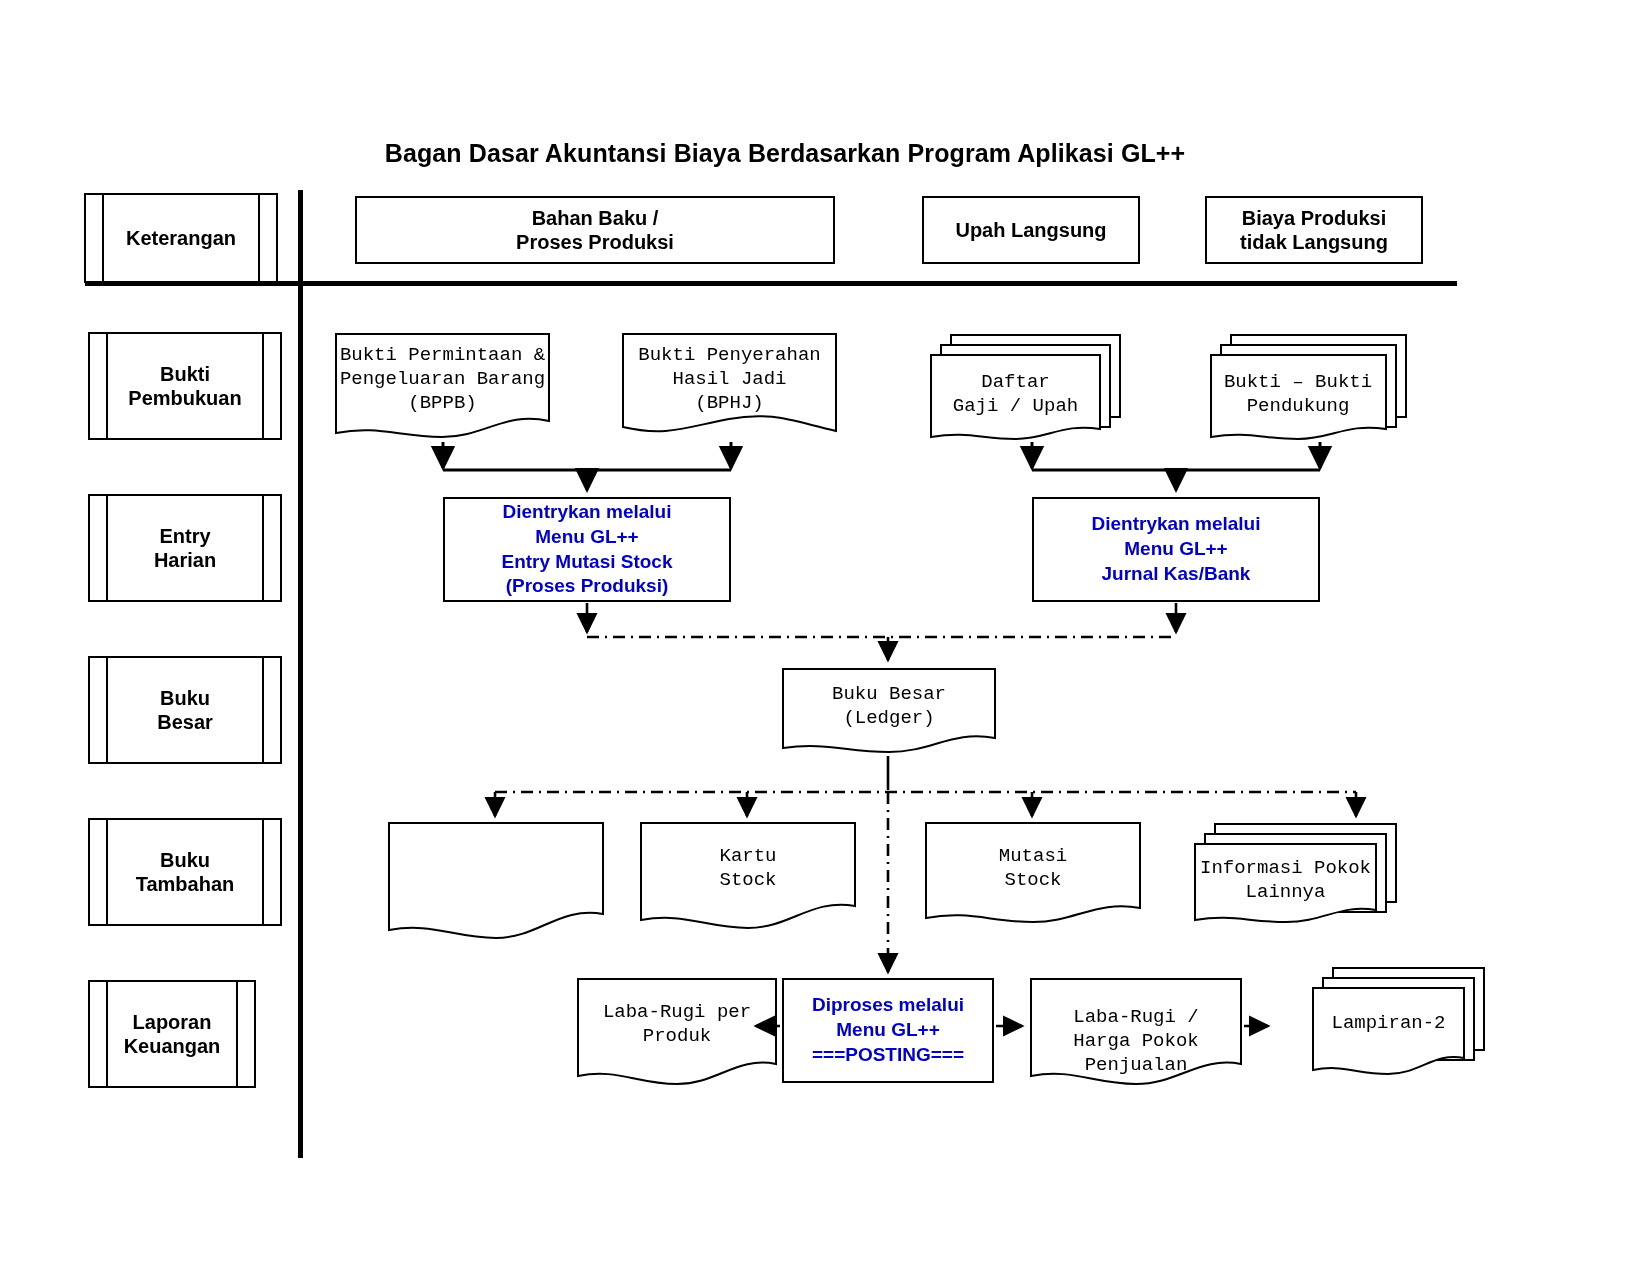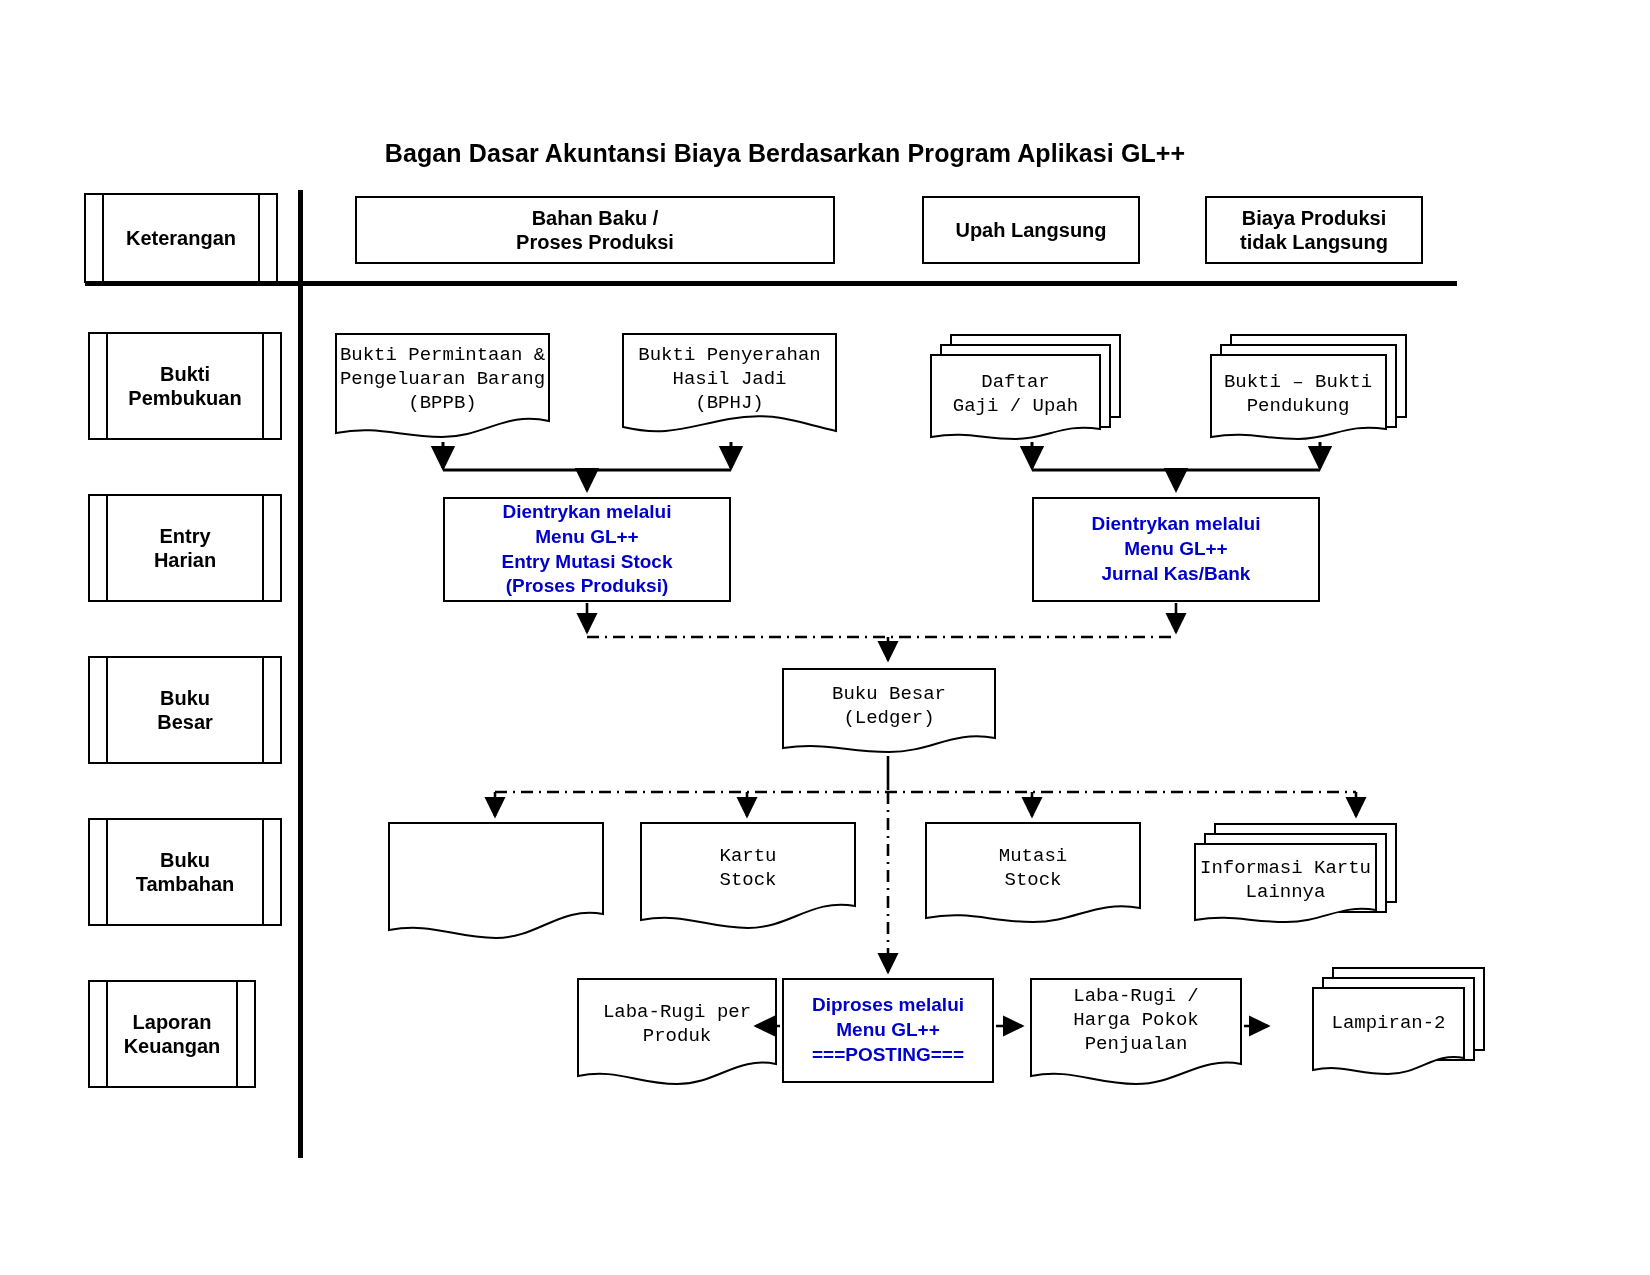--- a/index.html
+++ b/index.html
@@ -200,21 +200,21 @@
     </div>
   </div>
 
   <div class="doc" style="left:1194px;top:818px;width:222px;height:112px;">
     <svg width="222" height="112" viewBox="0 0 222 112">
       <path d="M21,6 H202 V84 H21 Z" fill="#fff" stroke="#000" stroke-width="2"></path>
       <path d="M11,16 H192 V94 H11 Z" fill="#fff" stroke="#000" stroke-width="2"></path>
       <path d="M1,26 H182 V92 C146,86 130,104 92,104 C54,104 38,96 1,102 Z" fill="#fff" stroke="#000" stroke-width="2"></path>
     </svg>
     <div class="dtx" style="top:38px;height:50px;left:1px;right:40px;">
-      <span><span>Informasi Kartu</span><br><span>Lainnya</span></span>
+      <span><span>Informasi Pokok</span><br><span>Lainnya</span></span>
     </div>
   </div>
 
   <div class="doc" style="left:547px;top:978px;width:200px;height:110px;margin-left:30px;">
     <svg width="200" height="110" viewBox="0 0 200 110">
       <path d="M1,1 H199 V86 C160,78 140,106 100,106 C60,106 40,90 1,98 Z" fill="#fff" stroke="#000" stroke-width="2"></path>
     </svg>
     <div class="dtx" style="top:22px;height:50px;">
       <span><span>Laba-Rugi per</span><br><span>Produk</span></span>
     </div>
@@ -224,21 +224,21 @@
     <div class="tx" style="color:#0000CC;">
       <span>Diproses melalui</span><br><span>Menu GL++</span><br>
       <span>===POSTING===</span>
     </div>
   </div>
 
   <div class="doc" style="left:1030px;top:978px;width:212px;height:110px;">
     <svg width="212" height="110" viewBox="0 0 212 110">
       <path d="M1,1 H211 V86 C170,78 148,106 106,106 C64,106 42,90 1,98 Z" fill="#fff" stroke="#000" stroke-width="2"></path>
     </svg>
-    <div class="dtx" style="top:7px;height:72px;">
+    <div class="dtx" style="top:28px;height:72px;">
       <span><span>Laba-Rugi /</span><br><span>Harga Pokok</span><br><span>Penjualan</span></span>
     </div>
   </div>
 
   <div class="doc" style="left:1312px;top:962px;width:190px;height:126px;">
     <svg width="190" height="126" viewBox="0 0 190 126">
       <path d="M21,6 H172 V88 H21 Z" fill="#fff" stroke="#000" stroke-width="2"></path>
       <path d="M11,16 H162 V98 H11 Z" fill="#fff" stroke="#000" stroke-width="2"></path>
       <path d="M1,26 H152 V96 C122,90 108,112 76,112 C44,112 30,102 1,108 Z" fill="#fff" stroke="#000" stroke-width="2"></path>
     </svg>

